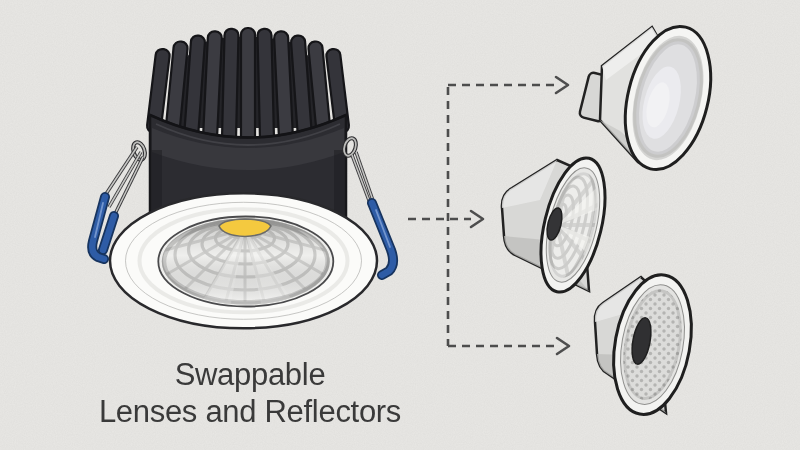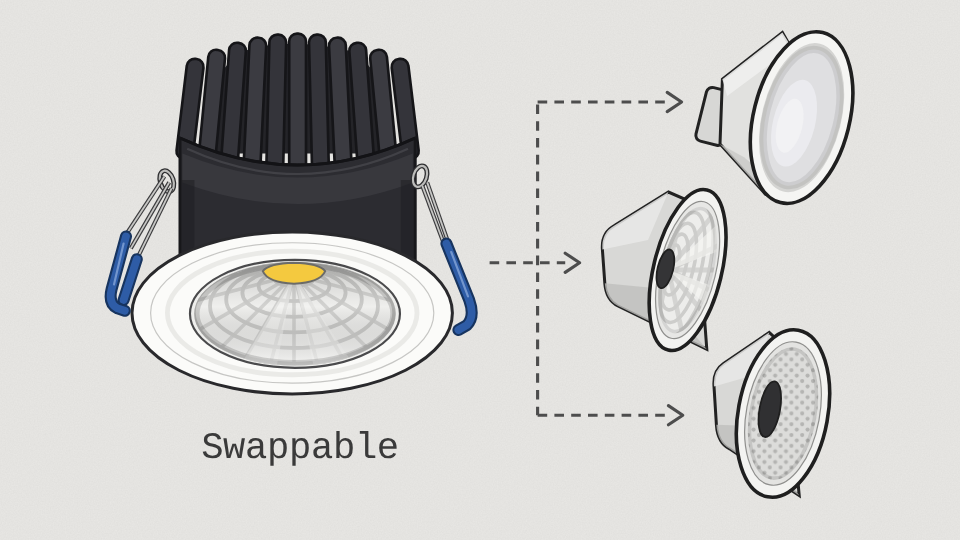--- a/index.html
+++ b/index.html
@@ -7,21 +7,20 @@
     position:relative;width:800px;height:450px;overflow:hidden;
     background:#e9e8e5;
     font-family:"Liberation Sans", sans-serif;
   }
   .canvas svg{position:absolute;left:0;top:0;}
   .caption{
     position:absolute;left:50px;top:356px;width:400px;
     text-align:center;color:#3a3a3a;
     font-size:31px;line-height:37px;font-weight:400;
     letter-spacing:-0.3px;
-    font-family:Liberation Mono, monospace;
   }
   .caption span{display:block;}
 </style>
 </head>
 <body>
 
 <div class="canvas">
 <svg width="800" height="450" viewBox="0 0 800 450">
   <defs>
     <clipPath id="bowlClip">
@@ -225,14 +224,15 @@
         <rect x="610" y="280" width="90" height="130" fill="url(#dotgrid)"></rect>
         <ellipse cx="652.5" cy="344.6" rx="28" ry="56" transform="rotate(10.4 652.5 344.6)" fill="none" stroke="#000000" stroke-opacity="0.1" stroke-width="6"></ellipse>
       </g>
       <ellipse cx="641.5" cy="341" rx="8.5" ry="23.5" transform="rotate(10.4 641.5 341)" fill="#303032" stroke="#1f1f1f" stroke-width="1.5"></ellipse>
     </g>
   </g>
 </svg>
 
 <div class="caption">
   <span>Swappable</span>
+  <span>Lenses and Reflectors</span>
 </div>
 </div>
 
 </body></html>

